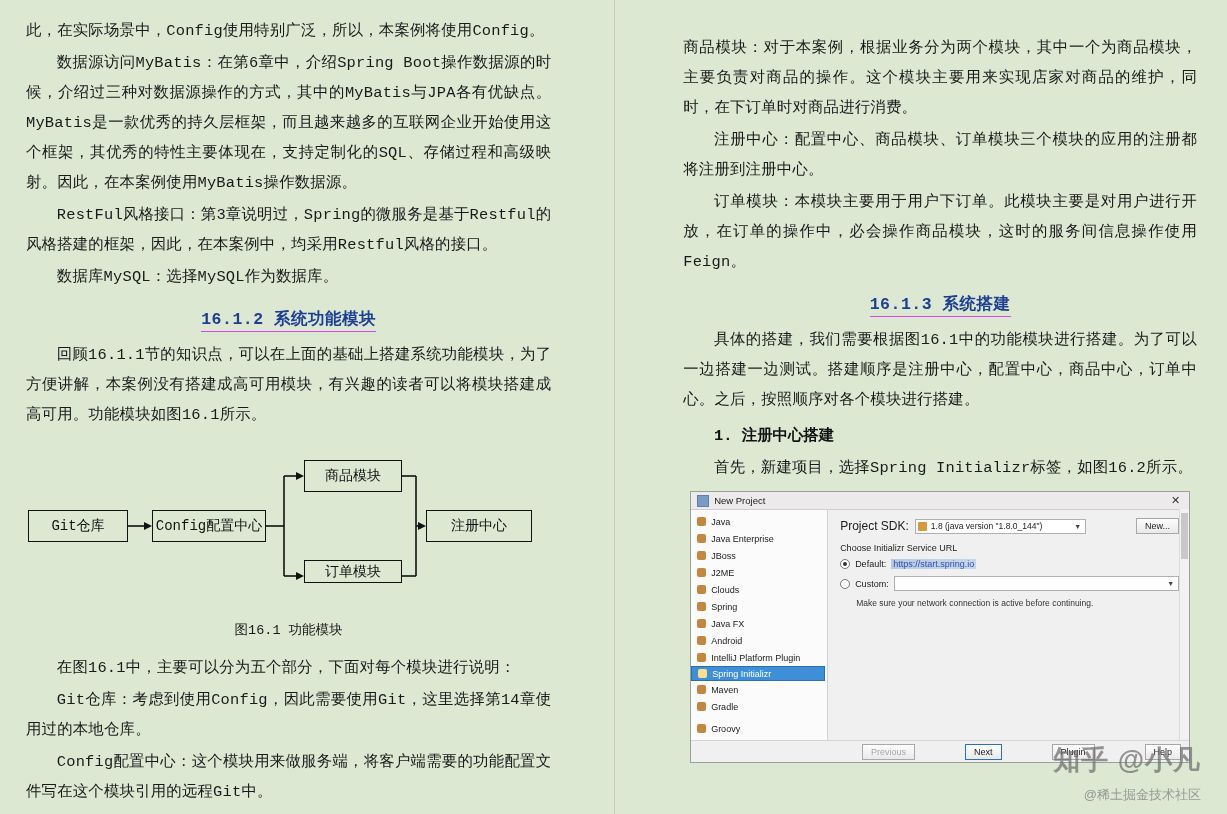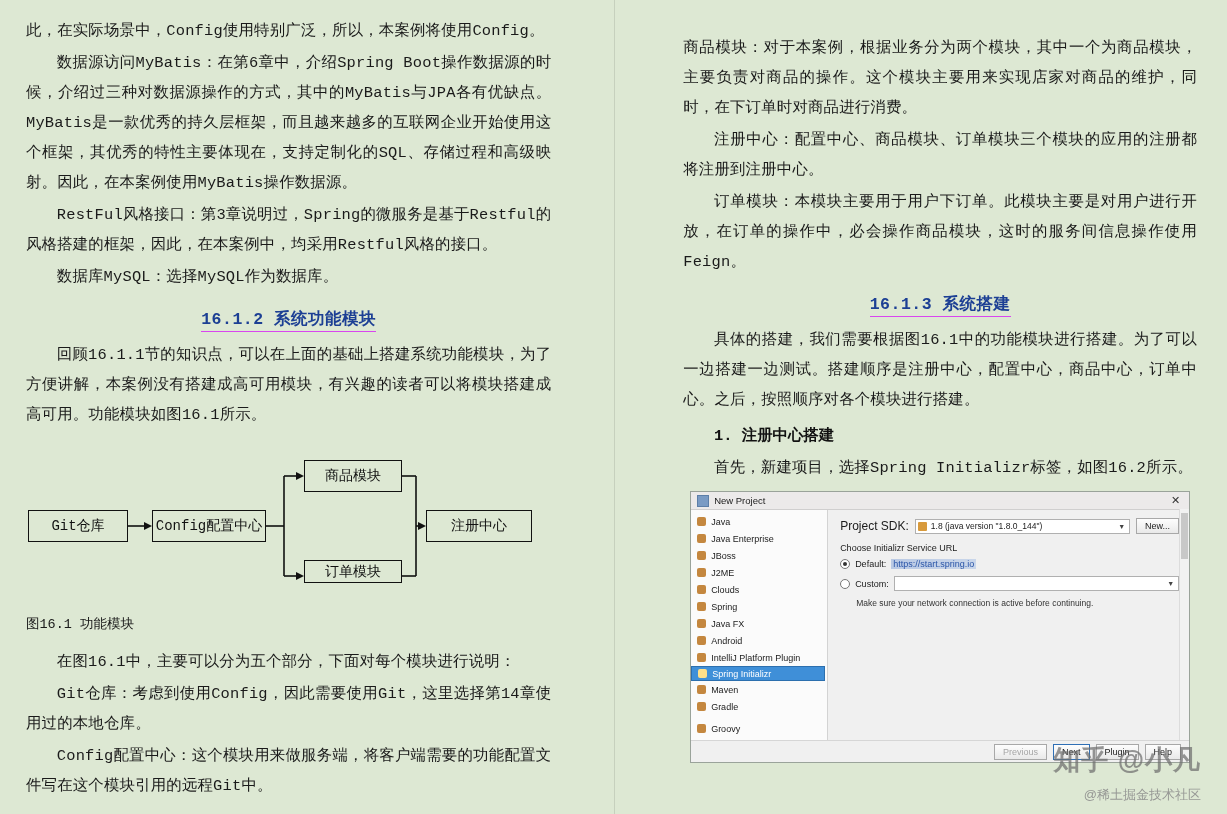--- a/index.html
+++ b/index.html
@@ -69,24 +69,24 @@
   h4.sub {
     margin: 6px 0 2px 0;
     font-size: 15.4px;
     line-height: 30px;
     font-weight: bold;
     text-indent: 2em;
     color: #111;
     font-family: "Liberation Mono", "DejaVu Sans Mono", monospace;
   }
   .figcap {
-    text-align: left;
+    text-align: center;
     font-size: 13.5px;
     color: #1a1a1a;
-    margin: 9px 0 14px 0;
+    margin: 15px 0 14px 0;
     font-family: "Liberation Mono", "DejaVu Sans Mono", monospace;
   }
 
   
   .diagram {
     position: relative;
     height: 150px;
     margin-top: 26px;
   }
   .node {
@@ -212,20 +212,21 @@
     border-radius: 1px;
   }
   .btn {
     border: 1px solid #a8a8a8;
     background: linear-gradient(#fdfdfd,#e9e9e9);
     font-size: 9px;
     padding: 2px 8px;
     min-width: 36px;
     text-align: center;
     box-sizing: border-box;
+    margin-left: 44px;
   }
   .btn.primary {
     border: 1.5px solid #2f6fb5;
   }
   .btn.disabled { color: #a6a6a6; }
   .section-label { font-size: 9px; margin: 2px 0 6px 0; }
   .radio-row {
     display: flex;
     align-items: center;
     gap: 5px;

